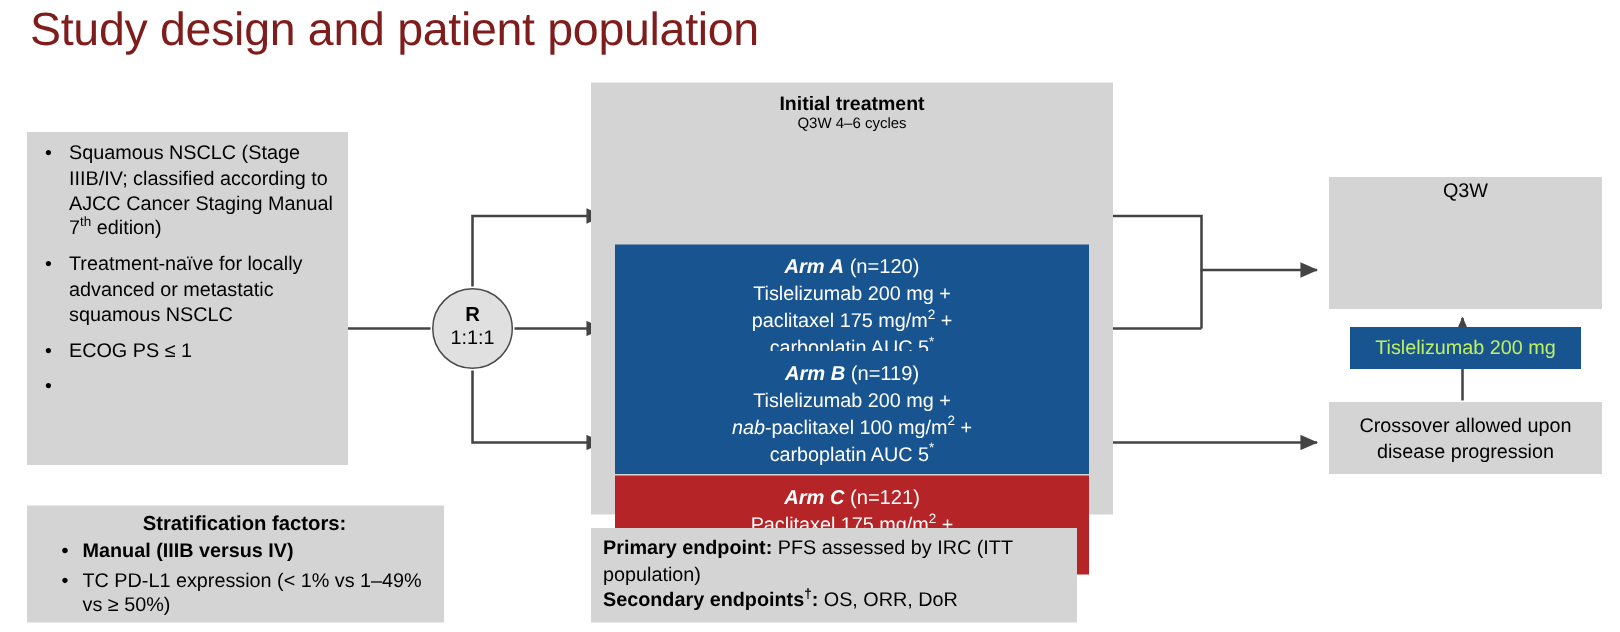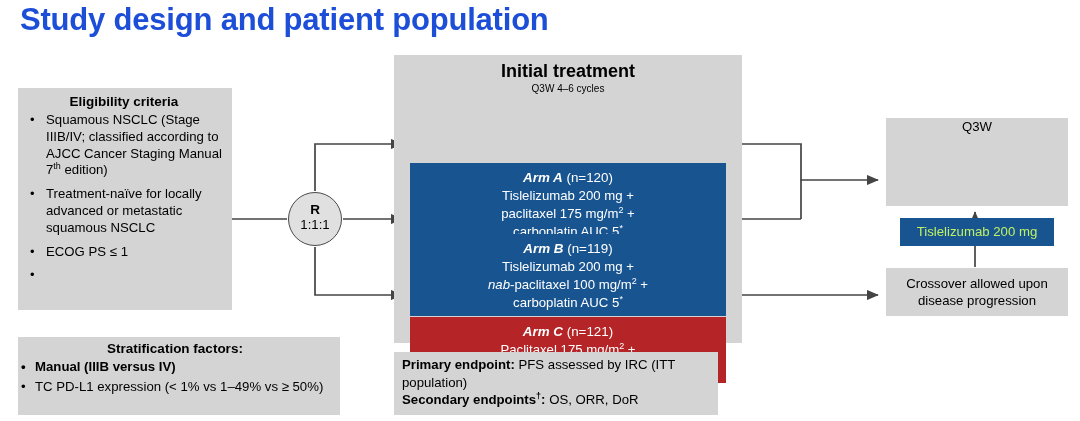--- a/index.html
+++ b/index.html
@@ -15,23 +15,23 @@
     font-family: "Liberation Sans", sans-serif;
     color: #000000;
   }
 
   
   #slide-title {
     position: absolute;
     left: 20px;
     top: 2px;
     font-size: 31px;
-    font-weight: bold;
+    font-weight: normal;
     letter-spacing: -0.2px;
-    color: #1d4ed8;
+    color: #7f1d1d;
     white-space: nowrap;
   }
 
   
   .gray-panel {
     position: absolute;
     background: #d4d4d4;
     box-sizing: border-box;
   }
 
@@ -66,23 +66,23 @@
     left: 6px;
     top: 0px;
     font-size: 13px;
     line-height: 16.8px;
   }
 
   
   #stratification-box {
     left: 18px;
     top: 337px;
-    width: 322px;
+    width: 278px;
     height: 78px;
-    padding: 4px 8px 4px 0;
+    padding: 4px 8px 4px 20px;
   }
   #stratification-title {
     text-align: center;
     font-size: 13.5px;
     font-weight: bold;
     margin-bottom: 3px;
   }
   .strat-item {
     position: relative;
     padding-left: 17px;
@@ -99,21 +99,21 @@
 
   
   #initial-treatment-panel {
     left: 394px;
     top: 55px;
     width: 348px;
     height: 288px;
   }
   #initial-treatment-title {
     text-align: center;
-    font-size: 18px;
+    font-size: 13px;
     font-weight: bold;
     margin-top: 6px;
   }
   #initial-treatment-sub {
     text-align: center;
     font-size: 10px;
     margin-top: 1px;
   }
 
   .arm-box {
@@ -267,21 +267,20 @@
     <line x1="742" y1="219" x2="801" y2="219"></line>
     <path d="M801,219 L801,180"></path>
 
     <line x1="742" y1="295" x2="878" y2="295" marker-end="url(#arrowhead)"></line>
 
     <line x1="975" y1="267" x2="975" y2="212" marker-end="url(#arrowhead)"></line>
   </g>
 </svg>
 
 <div class="gray-panel" id="eligibility-box">
-  <div id="eligibility-title">Eligibility criteria</div>
   <ul class="crit-list">
     <li class="crit-item">
       <span class="bullet">•</span>
       <span>Squamous NSCLC (Stage IIIB/IV; classified according to AJCC Cancer Staging Manual 7</span><sup>th</sup><span> edition)</span>
     </li>
     <li class="crit-item">
       <span class="bullet">•</span>
       <span>Treatment-naïve for locally advanced or metastatic squamous NSCLC</span>
     </li>
     <li class="crit-item">

